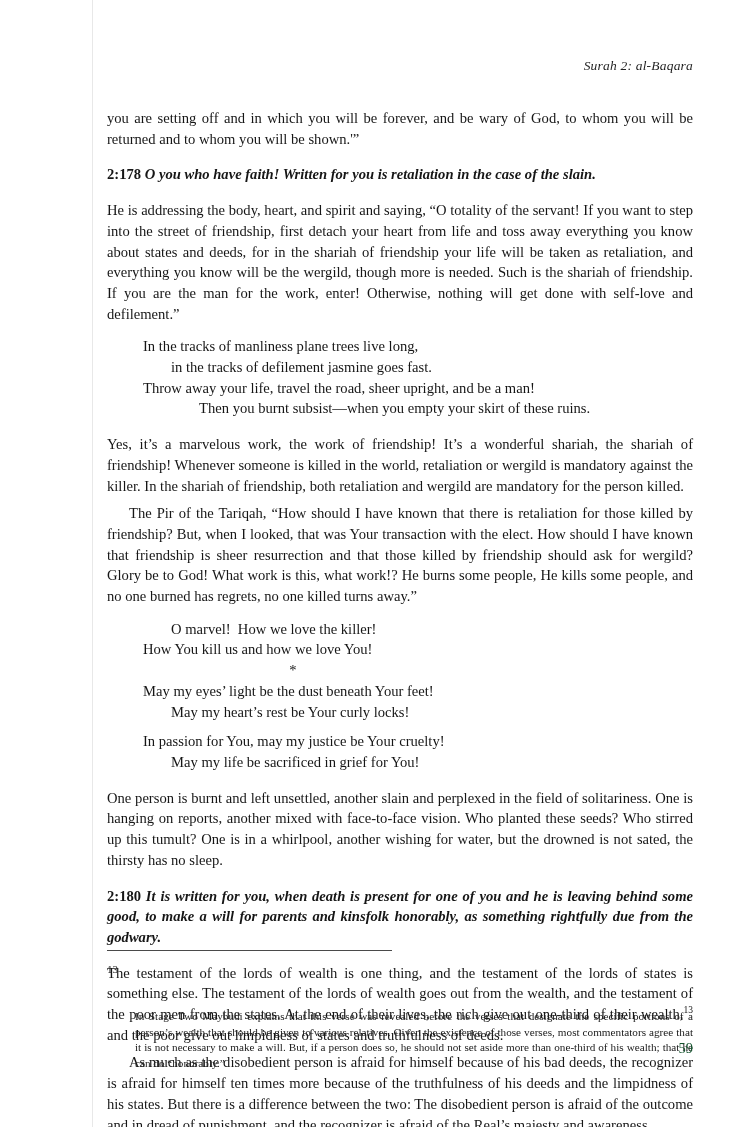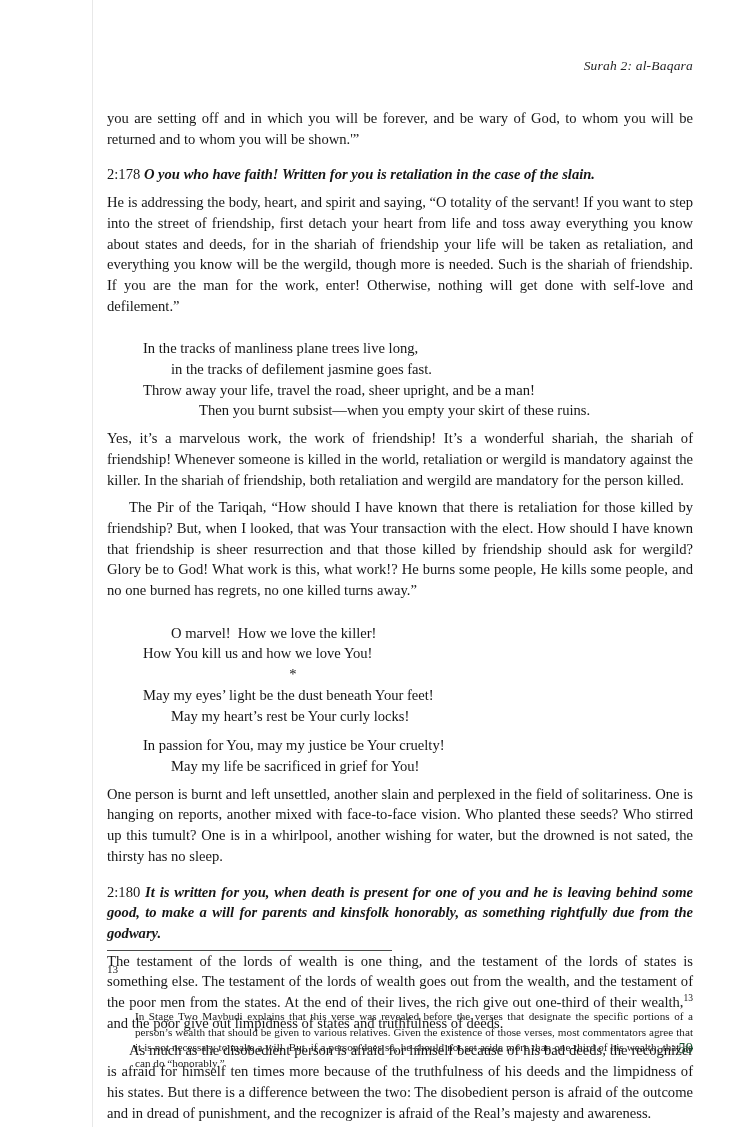--- a/index.html
+++ b/index.html
@@ -44,43 +44,43 @@
   }
   p.para {
     margin: 0 0 0 0;
     font-size: 14.6px;
     line-height: 20.7px;
     text-align: justify;
     text-justify: inter-word;
     color: #161616;
     hyphens: none;
   }
-  p.para.gap-before { margin-top: 7px; }
+  p.para.gap-before { margin-top: 15px; }
   p.para.indent { text-indent: 22px; }
   p.para.tight { margin-top: 7px; }
 
   .verse-head {
     font-size: 14.6px;
     line-height: 20.7px;
     margin: 15px 0 0 0;
     text-align: justify;
     color: #161616;
   }
   .verse-head .vnum {
-    font-weight: normal;
+    font-weight: bold;
     font-style: normal;
   }
   .verse-head .vtext {
     font-style: italic;
     font-weight: bold;
   }
 
   
   .poem {
-    margin: 22px 0 0 0;
+    margin: 12px 0 0 0;
     padding-left: 36px;
     font-size: 14.6px;
     line-height: 20.7px;
     color: #161616;
   }
   .poem .line { white-space: pre-wrap; }
   .poem .line.i1 { padding-left: 28px; }
   .poem .line.i2 { padding-left: 56px; }
   .poem .star {
     text-align: center;

